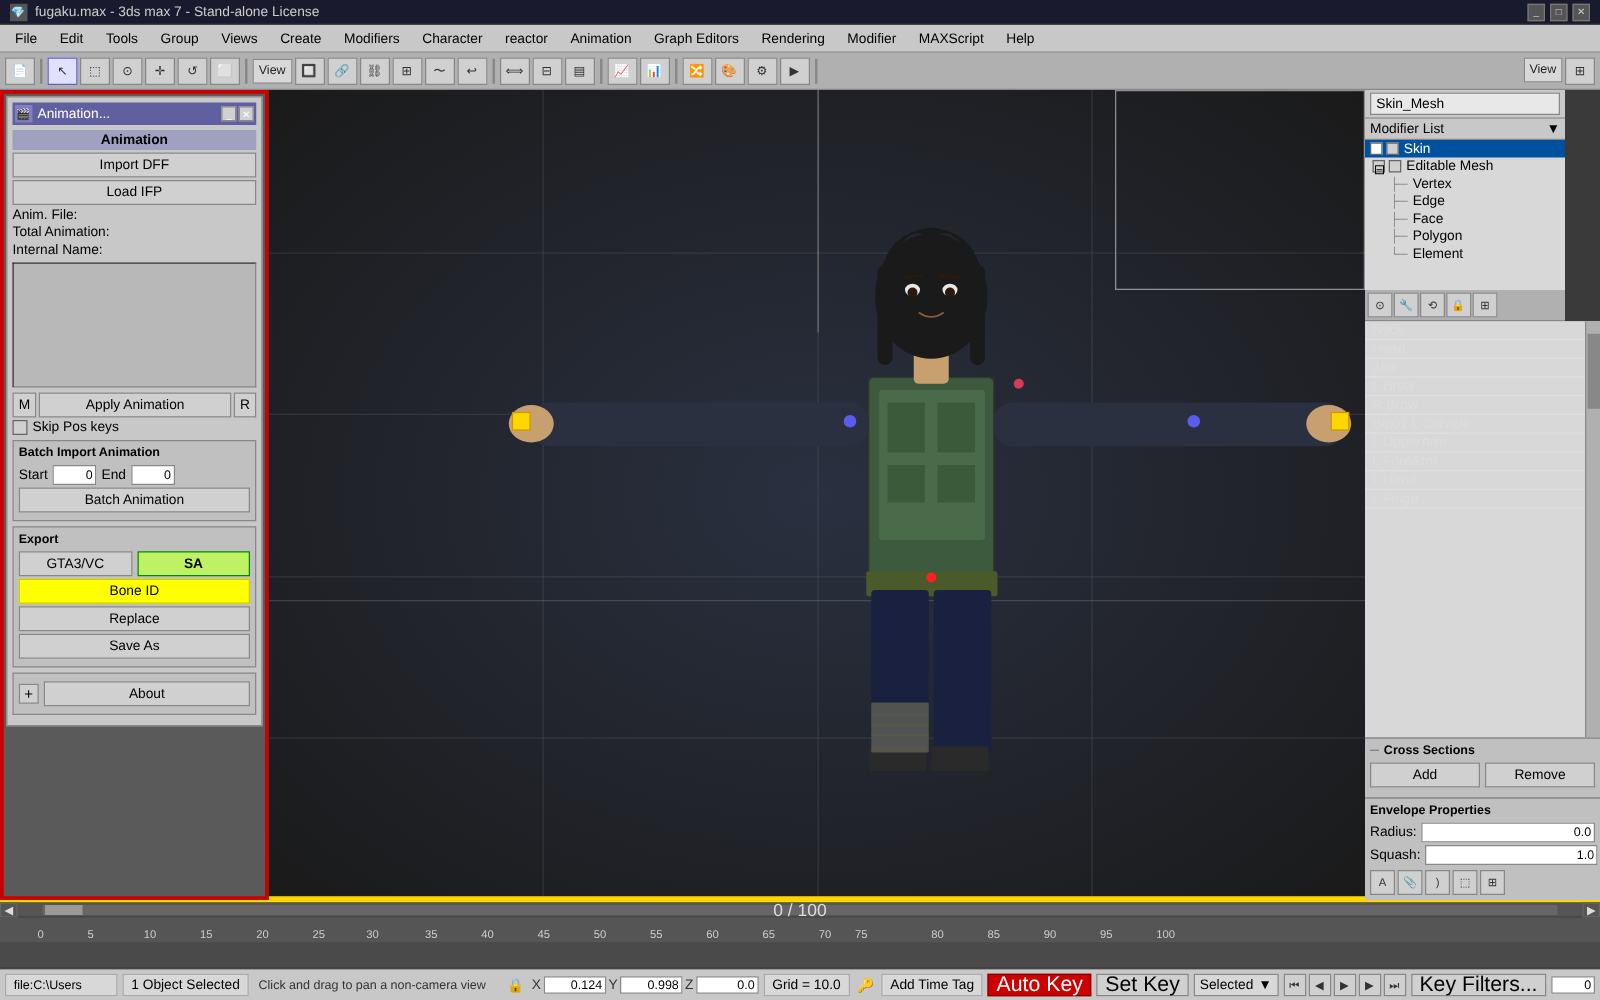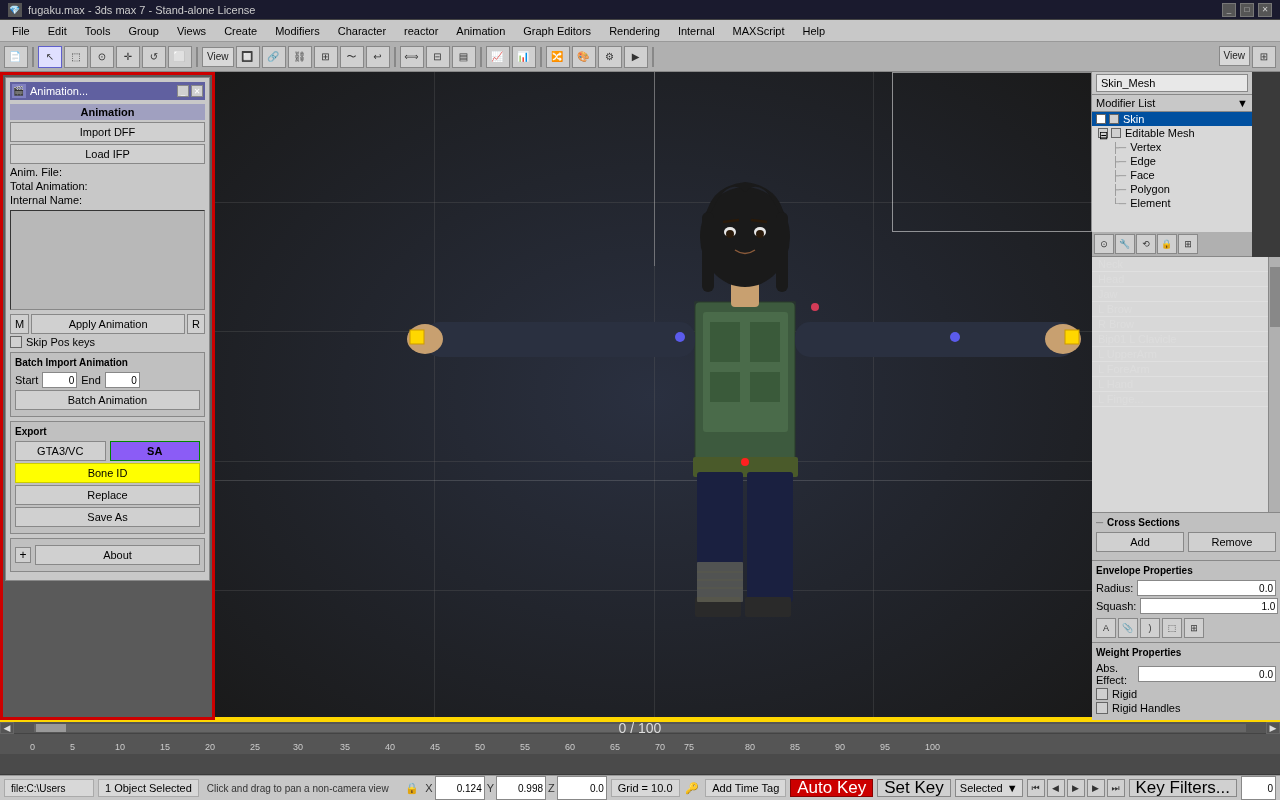--- a/index.html
+++ b/index.html
@@ -255,21 +255,21 @@
       background: #d0d0d0;
       border: 1px solid #888;
       cursor: pointer;
       font-size: 11px;
       color: #000;
       display: flex; align-items: center; justify-content: center;
     }
     .export-btn-sa {
       flex: 1;
       height: 20px;
-      background: #8b5cf6;
+      background: #bef264;
       border: 1px solid #008800;
       cursor: pointer;
       font-size: 11px;
       color: #000;
       display: flex; align-items: center; justify-content: center;
       font-weight: bold;
     }
     .bone-id-btn {
       width: 100%;
       height: 20px;
@@ -571,21 +571,21 @@
       display: flex; align-items: center;
       font-size: 11px;
       color: #000;
     }
     .coord-label {
       font-size: 11px;
       color: #333;
     }
     .coord-input {
       width: 50px;
-      height: 24px;
+      height: 14px;
       background: #fff;
       border: 1px solid #888;
       font-size: 10px;
       color: #000;
       text-align: right;
       padding: 0 2px;
     }
     .status-btn {
       height: 18px;
       background: #d0d0d0;
@@ -720,21 +720,21 @@
   <div class="menu-item">Tools</div>
   <div class="menu-item">Group</div>
   <div class="menu-item">Views</div>
   <div class="menu-item">Create</div>
   <div class="menu-item">Modifiers</div>
   <div class="menu-item">Character</div>
   <div class="menu-item">reactor</div>
   <div class="menu-item">Animation</div>
   <div class="menu-item">Graph Editors</div>
   <div class="menu-item">Rendering</div>
-  <div class="menu-item">Internal</div>
+  <div class="menu-item">Modifier</div>
   <div class="menu-item">MAXScript</div>
   <div class="menu-item">Help</div>
 </div>
 
 <div id="toolbar">
   <div class="toolbar-btn">📄</div>
   <div class="toolbar-separator"></div>
   <div class="toolbar-btn" style="background:#e0e0ff; border-color:#6060cc;">↖</div>
   <div class="toolbar-btn">⬚</div>
   <div class="toolbar-btn">⊙</div>
@@ -1018,36 +1018,20 @@
 
       <div style="display:flex; gap:2px; margin-top:4px;">
         <div class="mod-icon-btn">A</div>
         <div class="mod-icon-btn">📎</div>
         <div class="mod-icon-btn">)</div>
         <div class="mod-icon-btn">⬚</div>
         <div class="mod-icon-btn">⊞</div>
       </div>
     </div>
 
-    <div class="weight-section">
-      <div class="weight-title">Weight Properties</div>
-      <div class="weight-row">
-        <label>Abs. Effect:</label>
-        <input class="weight-input" type="text" value="0.0" style="">
-
-      </div>
-      <div class="weight-row">
-        <div class="weight-checkbox"></div>
-        <label>Rigid</label>
-      </div>
-      <div class="weight-row">
-        <div class="weight-checkbox"></div>
-        <label>Rigid Handles</label>
-      </div>
-    </div>
   </div>
 </div>
 
 <div id="timeline">
   <div class="timeline-scrollbar">
     <div class="timeline-arrow">◀</div>
     <div class="timeline-scroll-track">
       <div class="timeline-scroll-thumb"></div>
     </div>
     <div style="position:absolute;left:50%;transform:translateX(-50%);font-size:14px;color:#ddd;line-height:12px;">0 / 100</div>

